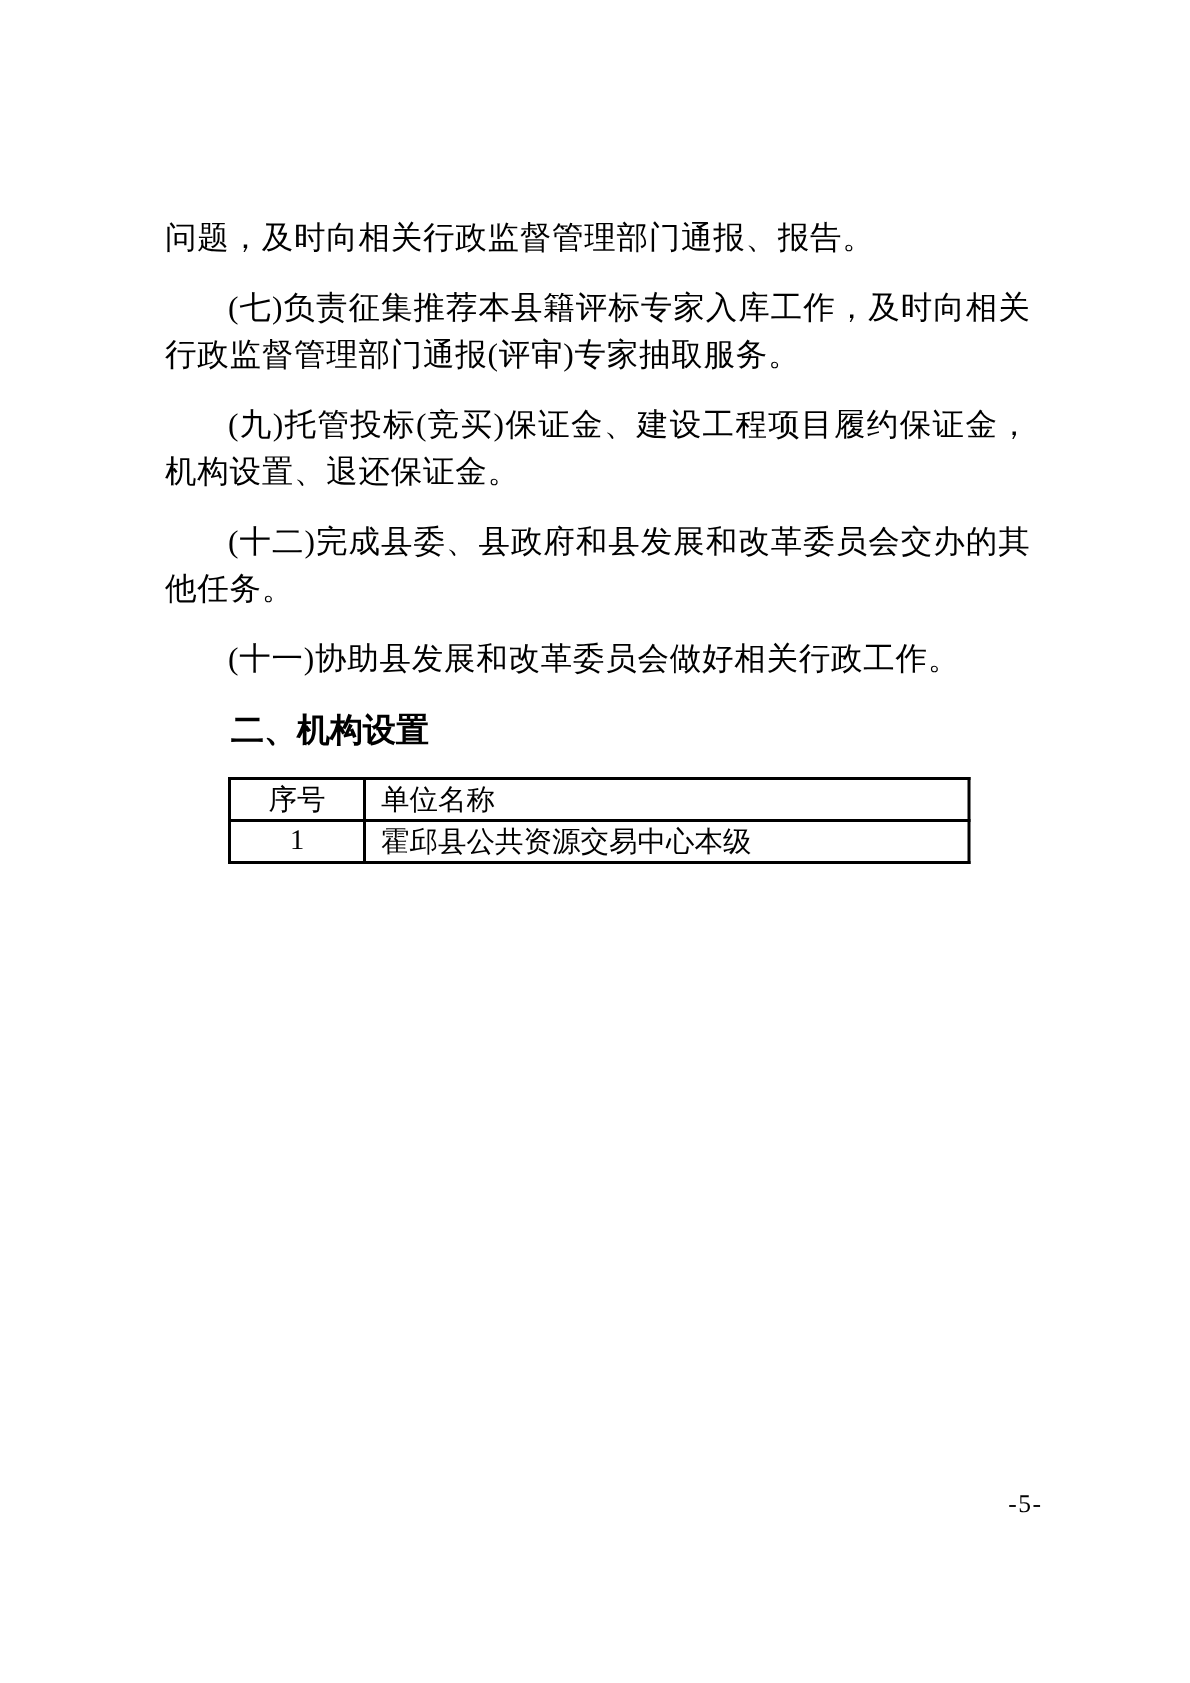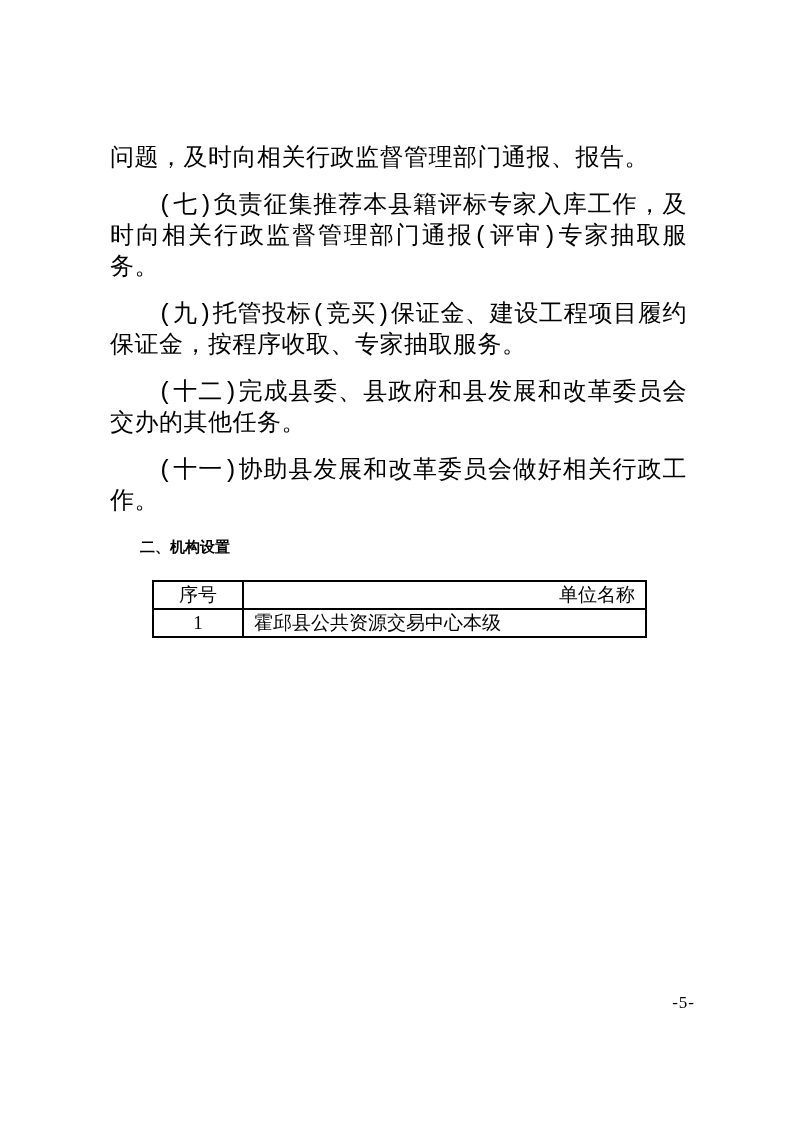--- a/index.html
+++ b/index.html
@@ -17,54 +17,53 @@
   .page {
     position: relative;
     width: 793px;
     height: 1122px;
     box-sizing: border-box;
     padding: 143px 106px 0 110px;
     background: #ffffff;
   }
   .para {
     margin: 0 0 16px 0;
-    font-size: 24px;
+    font-size: 21px;
     line-height: 31px;
     text-align: justify;
     letter-spacing: 0.5px;
-    font-family: Liberation Mono, monospace;
   }
   .indent {
     text-indent: 2em;
   }
   .section-heading {
     margin: 2px 0 16px 0;
-    font-size: 15px;
+    font-size: 22px;
     line-height: 31px;
     text-indent: 2em;
     font-weight: bold;
-    font-family: Liberation Mono, monospace;
+    font-family: Liberation Serif, serif;
   }
   .unit-table {
     border-collapse: collapse;
     margin: 12px 0 0 42px;
     table-layout: fixed;
   }
   .unit-table th,
   .unit-table td {
     border: 2px solid #000000;
     font-size: 19px;
     font-weight: normal;
     height: 18px;
     padding: 0 10px;
     box-sizing: border-box;
     background: #ffffff;
   }
   .col-seq   { width: 90px;  text-align: center; }
-  .col-name  { width: 403px; text-align: right; }
+  .col-name  { width: 403px; text-align: left; }
   .cell-seq  { text-align: center; }
   .cell-name { text-align: left; }
   .page-number {
     position: absolute;
     top: 993px;
     right: 98px;
     font-size: 17px;
     line-height: 20px;
     letter-spacing: 1px;
   }
@@ -72,21 +71,21 @@
 </head>
 <body>
 
 <div class="page">
 
   <p class="para">问题，及时向相关行政监督管理部门通报、报告。</p>
 
   <p class="para indent">(七)负责征集推荐本县籍评标专家入库工作，及时向相关行政监督管理部门通报(评审)专家抽取服务。</p>
 
 
-  <p class="para indent">(九)托管投标(竞买)保证金、建设工程项目履约保证金，按程序收取、专家抽取服务。</p>
+  <p class="para indent">(九)托管投标(竞买)保证金、建设工程项目履约保证金，机构设置、退还保证金。</p>
 
 
   <p class="para indent">(十二)完成县委、县政府和县发展和改革委员会交办的其他任务。</p>
 
   <p class="para indent">(十一)协助县发展和改革委员会做好相关行政工作。</p>
 
   <p class="section-heading">二、机构设置</p>
 
 
   <table class="unit-table">

